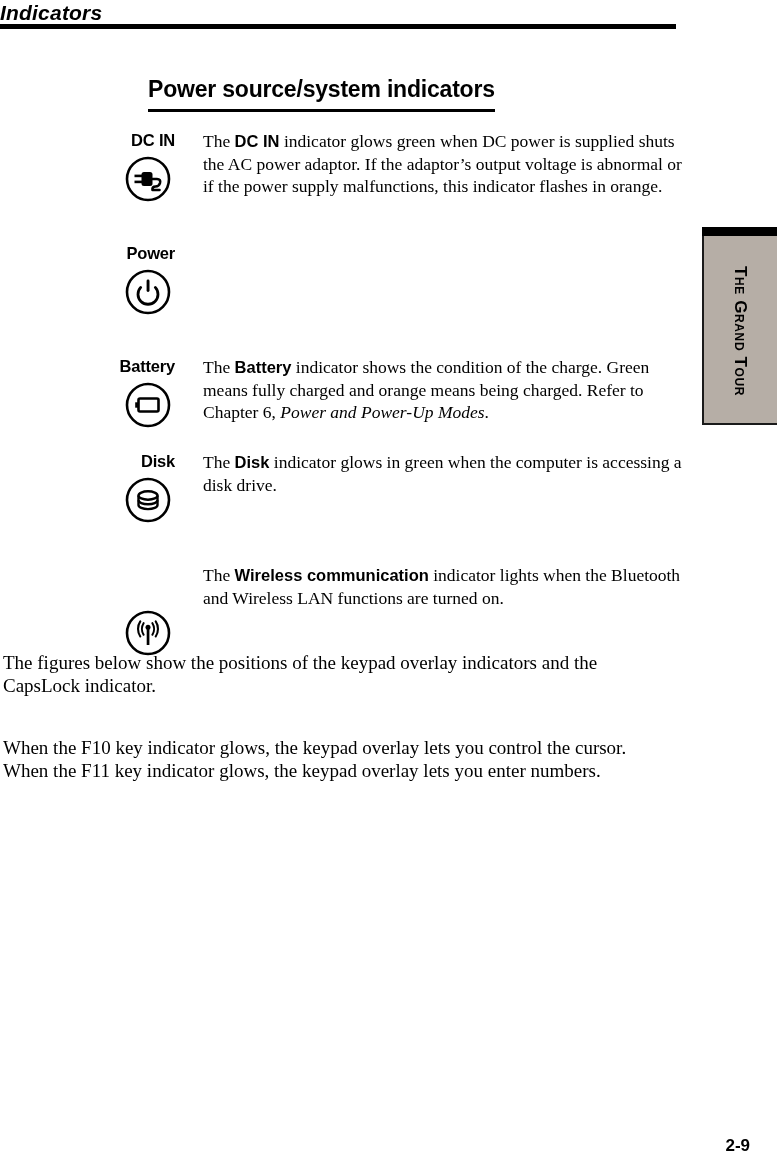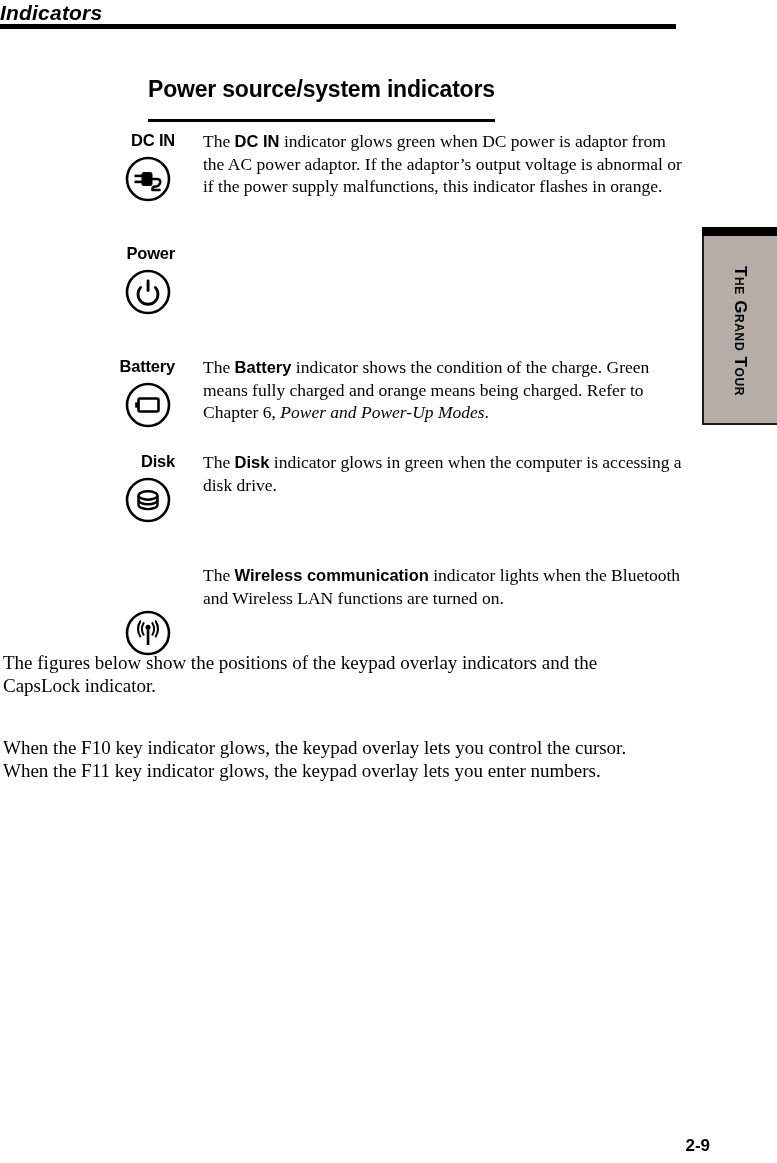--- a/index.html
+++ b/index.html
@@ -40,21 +40,21 @@
 
   
   .section-title {
     position: absolute;
     left: 148px;
     top: 76px;
     font-family: "Liberation Sans", sans-serif;
     font-weight: bold;
     font-size: 23px;
     letter-spacing: -0.2px;
-    padding-bottom: 16px;
+    padding-bottom: 6px;
     border-bottom: 3px solid #000000;
     display: inline-block;
     white-space: nowrap;
   }
 
   
   .indicator-list {
     position: absolute;
     left: 0;
     top: 130px;
@@ -157,20 +157,21 @@
   
   .page-number {
     position: absolute;
     left: 0;
     top: 1136px;
     width: 710px;
     text-align: right;
     font-family: "Liberation Sans", sans-serif;
     font-weight: bold;
     font-size: 17px;
+    padding-left: 40px;
   }
 </style>
 </head>
 <body>
 
 <div class="header-title">Indicators</div>
 <div class="header-rule"></div>
 
 <div class="section-title">Power source/system indicators</div>
 
@@ -181,21 +182,21 @@
     <div class="indicator-icon-wrap" style="top:25px;">
       <svg width="48" height="48" viewBox="0 0 48 48">
         <circle cx="24" cy="24" r="21" fill="none" stroke="#000" stroke-width="2.6"></circle>
         <rect x="17.5" y="17" width="11" height="14" rx="2.5" fill="#000"></rect>
         <rect x="10.5" y="19.6" width="7.5" height="2.6" fill="#000"></rect>
         <rect x="10.5" y="25.6" width="7.5" height="2.6" fill="#000"></rect>
         <path d="M28.5 24 L33 24 Q37 24 36 28 Q35 31.5 31.5 31.5 Q28 31.5 28.5 35 L35.5 35" fill="none" stroke="#000" stroke-width="2.6" stroke-linecap="round" stroke-linejoin="round"></path>
       </svg>
     </div>
     <div class="indicator-text">
-      <span>The </span><b>DC IN</b><span> indicator glows green when DC power is adaptor from the AC power adaptor. If the adaptor’s output voltage is abnormal or if the power supply malfunctions, this indicator flashes in orange.</span>
+      <span>The </span><b>DC IN</b><span> indicator glows green when DC power is supplied shuts the AC power adaptor. If the adaptor’s output voltage is abnormal or if the power supply malfunctions, this indicator flashes in orange.</span>
     </div>
   </div>
 
   <div class="indicator-row" style="height:113px;">
     <div class="indicator-label-col">Power</div>
     <div class="indicator-icon-wrap" style="top:25px;">
       <svg width="48" height="48" viewBox="0 0 48 48">
         <circle cx="24" cy="24" r="21" fill="none" stroke="#000" stroke-width="2.6"></circle>
         <path d="M16.7 19.4 A10 10 0 1 0 31.3 19.4" fill="none" stroke="#000" stroke-width="2.8" stroke-linecap="round"></path>
         <rect x="22.6" y="11.5" width="2.9" height="12.5" rx="1.4" fill="#000"></rect>

